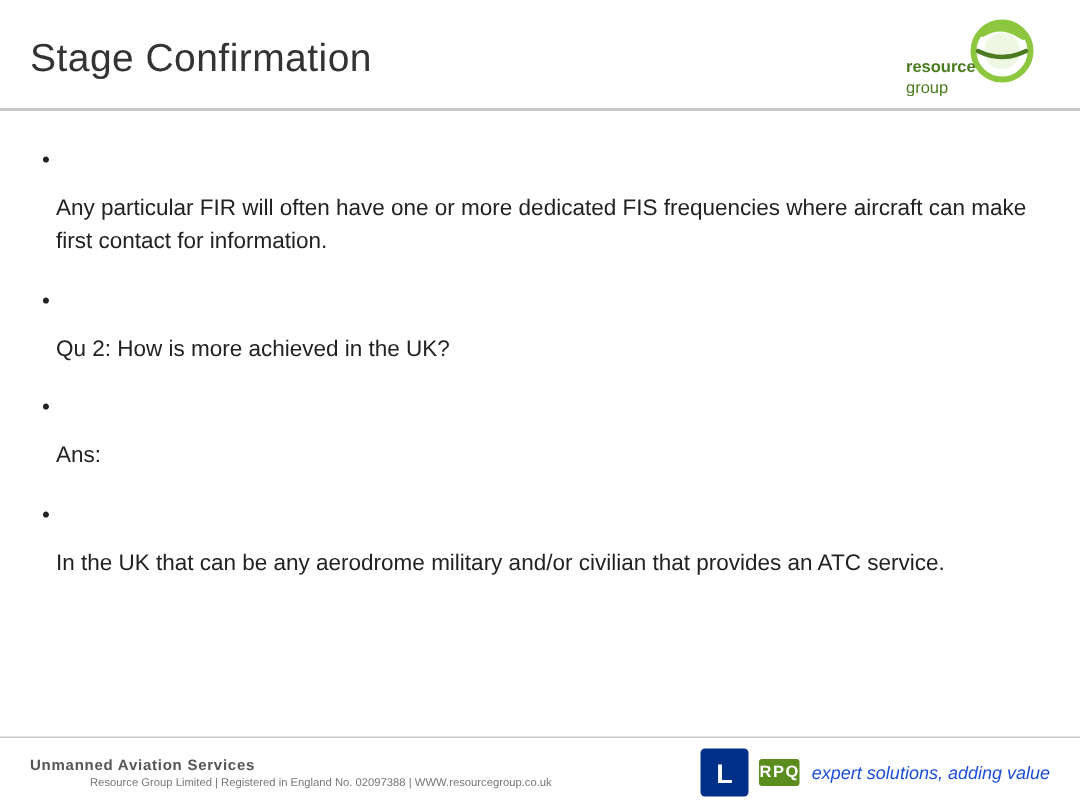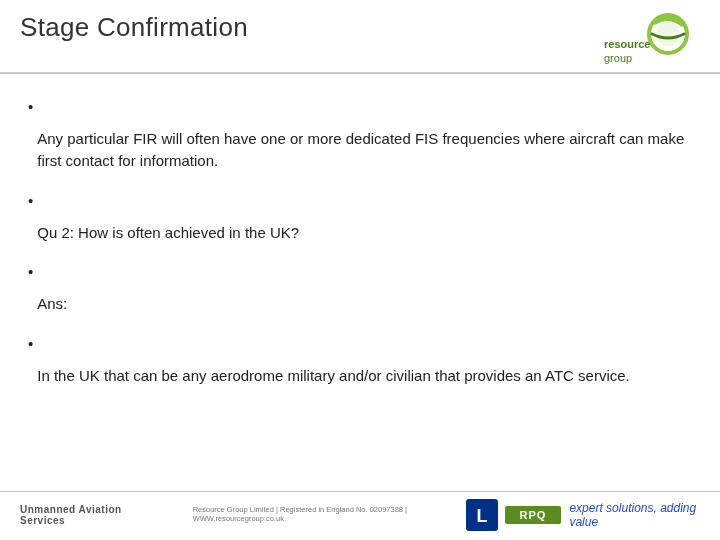--- a/index.html
+++ b/index.html
@@ -16,20 +16,21 @@
     .page {
       width: 720px;
       height: 540px;
       position: relative;
       background: #fff;
     }
 
     
     .header {
       display: flex;
+      align-items: center;
       justify-content: space-between;
       padding: 12px 20px 8px 20px;
       border-bottom: 2px solid #c8c8c8;
       gap: 28px;
     }
 
     .header-title {
       font-size: 26px;
       font-weight: normal;
       color: #333;
@@ -74,21 +75,21 @@
       right: 0;
       border-top: 1.5px solid #c8c8c8;
       padding: 6px 20px 8px 20px;
       display: flex;
       justify-content: space-between;
       align-items: center;
     }
 
     .footer-left {
       display: flex;
-      flex-direction: row;
+      flex-direction: column;
     }
 
     .footer-title {
       font-size: 10px;
       color: #555;
       font-weight: bold;
       letter-spacing: 0.5px;
     }
 
     .footer-reg {
@@ -108,21 +109,21 @@
       display: flex;
       align-items: center;
       gap: 6px;
     }
 
     .footer-logo-rpq {
       background: #5b8c1e;
       color: #fff;
       font-size: 11px;
       font-weight: bold;
-      padding: 3px 15px;
+      padding: 3px 0;
       border-radius: 2px;
       letter-spacing: 1px;
     }
 
     .footer-tagline {
       font-size: 12px;
       color: #1d4ed8;
       font-style: italic;
     }
   </style>
@@ -152,21 +153,21 @@
 
   <div class="content">
 
     <div class="bullet-point">
       <span class="bullet">•</span>
       <span class="text">Any particular FIR will often have one or more dedicated FIS frequencies where aircraft can make first contact for information.</span>
     </div>
 
     <div class="bullet-point">
       <span class="bullet">•</span>
-      <span class="text">Qu 2:  How is often achieved in the UK?</span>
+      <span class="text">Qu 2:  How is more achieved in the UK?</span>
     </div>
 
     <div class="bullet-point">
       <span class="bullet">•</span>
       <span class="text">Ans:</span>
     </div>
 
     <div class="bullet-point">
       <span class="bullet">•</span>
       <span class="text">In the UK that can be any aerodrome military and/or civilian that provides an ATC service.</span>

